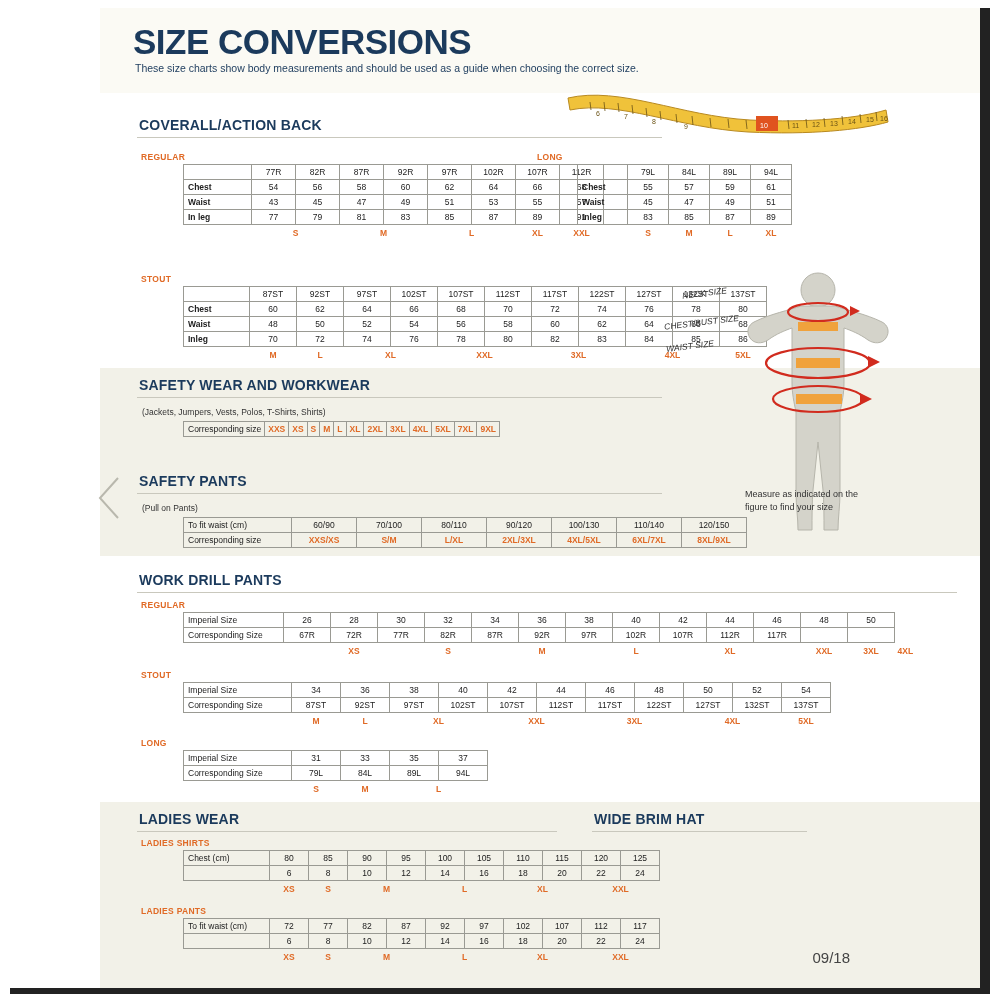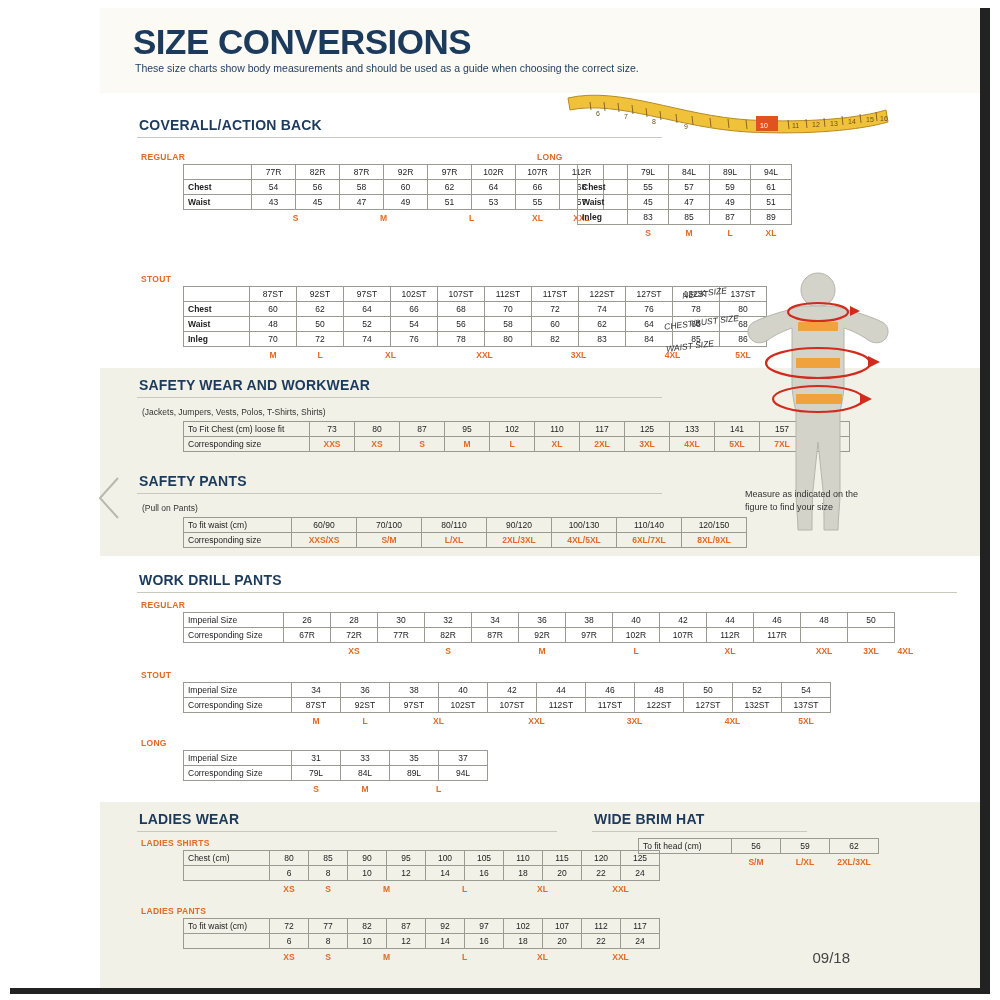--- a/index.html
+++ b/index.html
@@ -194,20 +194,31 @@
       <td class="lbl">Waist</td>
       <td>43</td>
       <td>45</td>
       <td>47</td>
       <td>49</td>
       <td>51</td>
       <td>53</td>
       <td>55</td>
       <td>57</td>
     </tr>
+    <tr>
+      <td class="lbl">In leg</td>
+      <td>77</td>
+      <td>79</td>
+      <td>81</td>
+      <td>83</td>
+      <td>85</td>
+      <td>87</td>
+      <td>89</td>
+      <td>91</td>
+    </tr>
     <tr class="sizes">
       <td></td>
       <td colspan="2">S</td>
       <td colspan="2">M</td>
       <td colspan="2">L</td>
       <td>XL</td>
       <td>XXL</td>
     </tr>
   </tbody>
     </table>
@@ -324,35 +335,20 @@
     </tr>
   </tbody>
     </table>
 
   <div class="sec-head" style="left:139px;top:377px;">SAFETY WEAR AND WORKWEAR</div>
   <div class="hr" style="left:137px;top:397px;width:525px;"></div>
   <div class="note" style="left:142px;top:407px;">(Jackets, Jumpers, Vests, Polos, T-Shirts, Shirts)</div>
 
   <table class="g" style="left:139px;top:421px;">
     <tbody>
-        <tr>
-      <td class="lbl-n" style="width:118px;">To Fit Chest (cm) loose fit</td>
-      <td style="width:38px;">73</td>
-      <td style="width:38px;">80</td>
-      <td style="width:38px;">87</td>
-      <td style="width:38px;">95</td>
-      <td style="width:38px;">102</td>
-      <td style="width:38px;">110</td>
-      <td style="width:38px;">117</td>
-      <td style="width:38px;">125</td>
-      <td style="width:38px;">133</td>
-      <td style="width:38px;">141</td>
-      <td style="width:38px;">157</td>
-      <td style="width:38px;">173</td>
-    </tr>
     <tr>
       <td class="lbl-n">Corresponding size</td>
       <td class="orange">XXS</td>
       <td class="orange">XS</td>
       <td class="orange">S</td>
       <td class="orange">M</td>
       <td class="orange">L</td>
       <td class="orange">XL</td>
       <td class="orange">2XL</td>
       <td class="orange">3XL</td>
@@ -637,34 +633,18 @@
       <td colspan="2">M</td>
       <td colspan="2">L</td>
       <td colspan="2">XL</td>
       <td colspan="2">XXL</td>
     </tr>
   </tbody>
     </table>
 
   <div class="sec-head" style="left:594px;top:811px;">WIDE BRIM HAT</div>
   <div class="hr" style="left:592px;top:831px;width:215px;"></div>
-  <table class="g" style="left:594px;top:838px;">
-    <tbody>
-        <tr>
-      <td class="lbl-n" style="width:85px;">To fit head (cm)</td>
-      <td style="width:42px;">56</td>
-      <td style="width:42px;">59</td>
-      <td style="width:42px;">62</td>
-    </tr>
-    <tr class="sizes">
-      <td></td>
-      <td>S/M</td>
-      <td>L/XL</td>
-      <td>2XL/3XL</td>
-    </tr>
-  </tbody>
-    </table>
 
   <div class="footer-date">09/18</div>
 
   <div class="rightedge"></div>
   <div class="botedge"></div>
 </div>
 
 </body></html>

